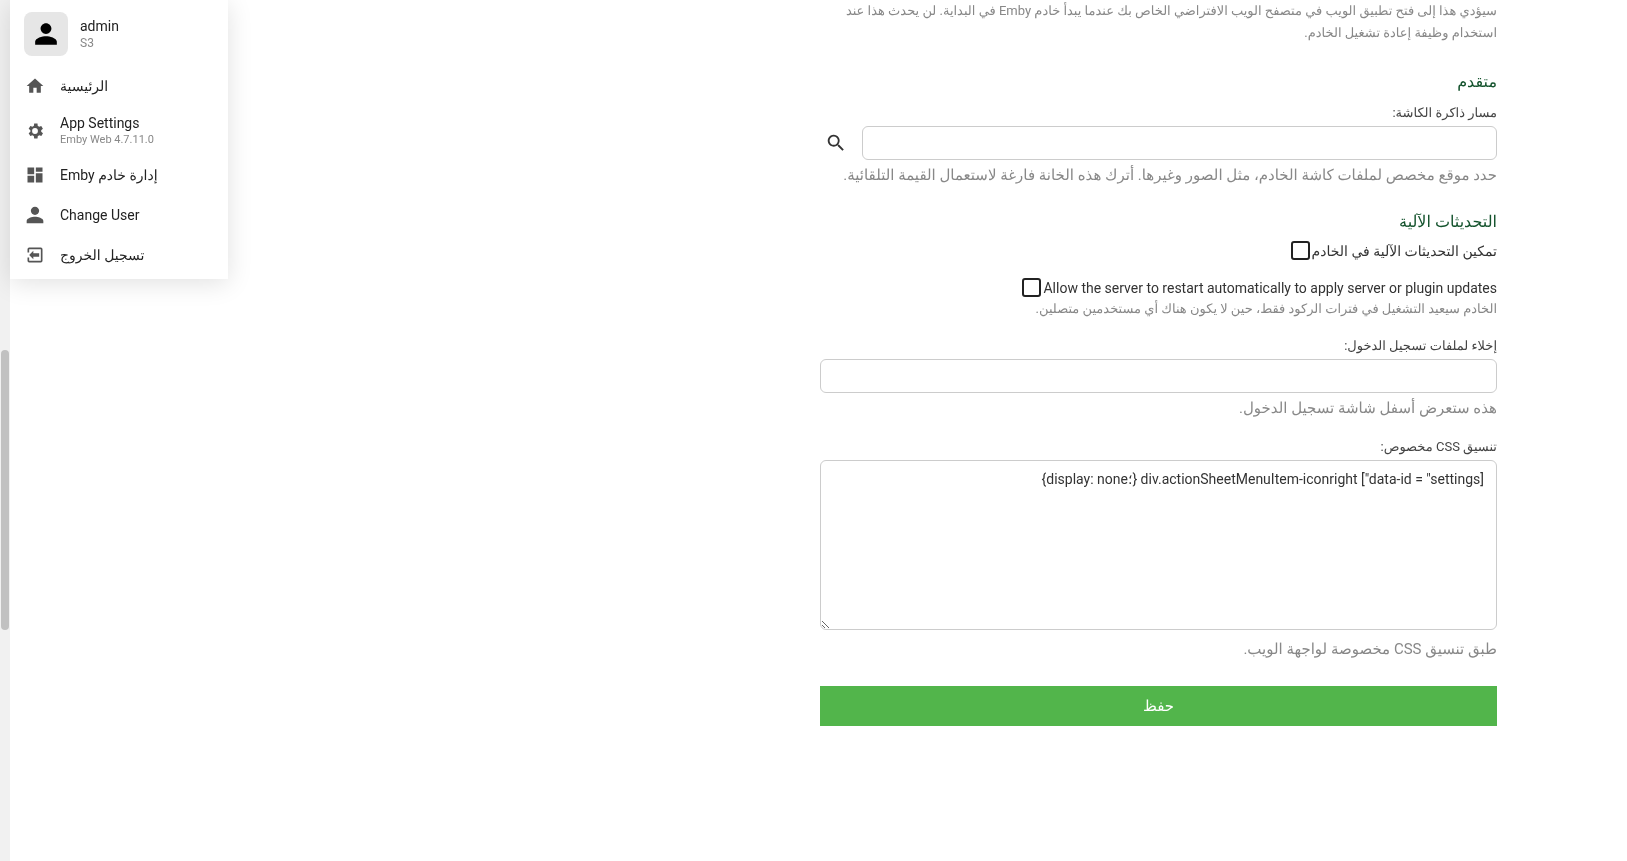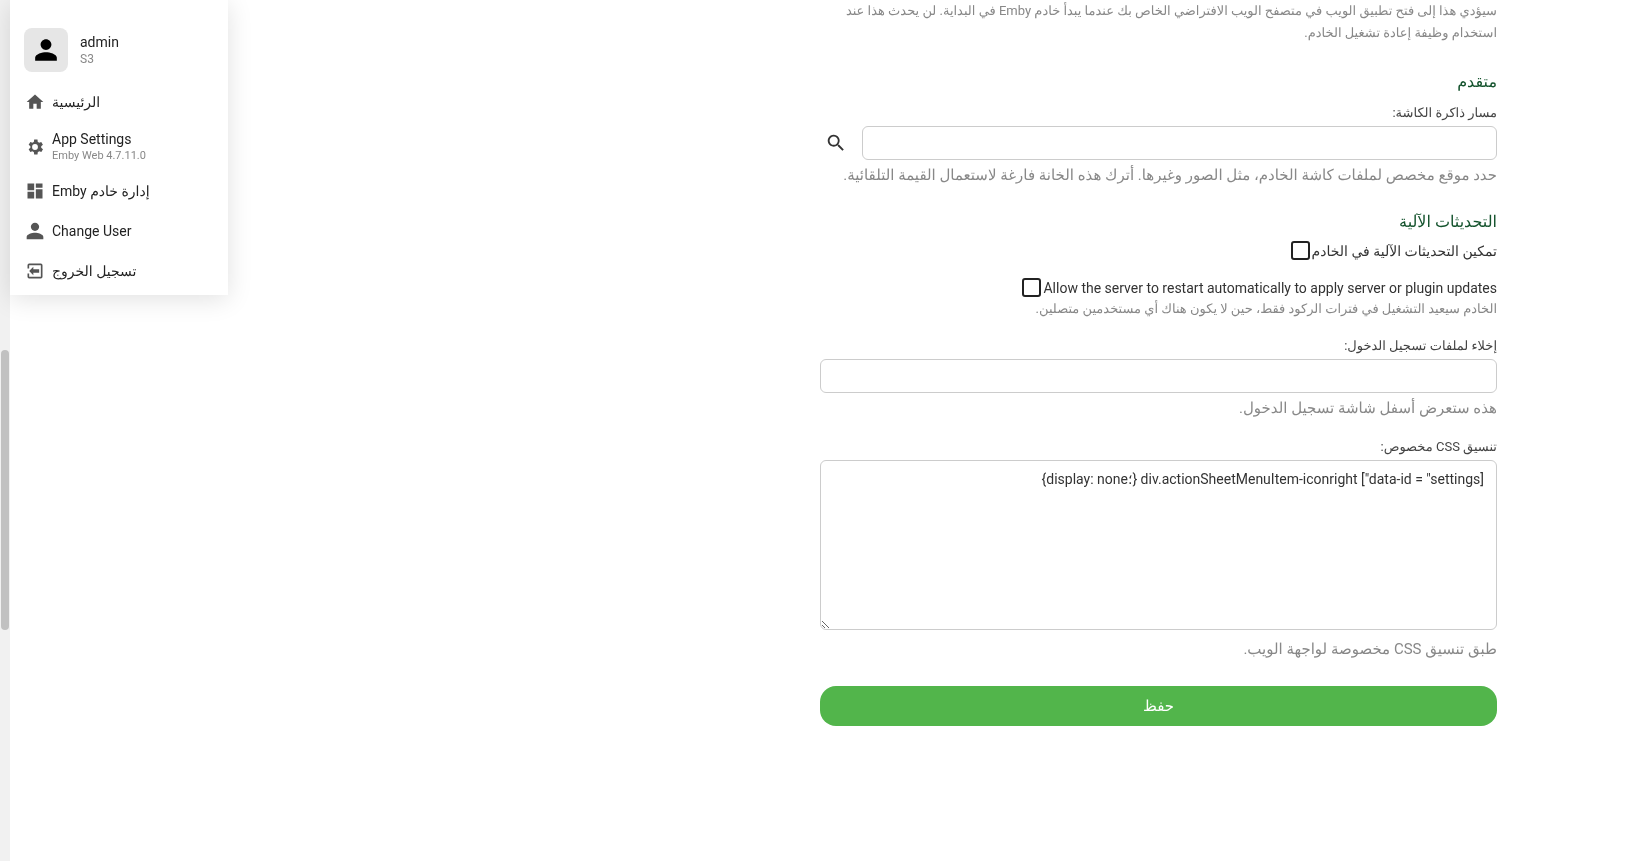--- a/index.html
+++ b/index.html
@@ -40,21 +40,21 @@
   
   .user-menu {
     position: fixed;
     left: 10px;
     top: 0;
     width: 218px;
     background: #fff;
     border-radius: 0;
     box-shadow: 0 4px 24px rgba(0,0,0,0.12);
     z-index: 10;
-    padding: 22px 0 4px 0;
+    padding: 6px 0 4px 0;
     direction: rtl;
   }
   .user-header {
     display: flex;
     align-items: center;
     justify-content: flex-start;
     padding: 6px 14px 10px 14px;
     gap: 12px;
   }
   .user-avatar {
@@ -77,21 +77,21 @@
   }
   .user-name { font-size: 14px; color: #222; }
   .user-sub  { font-size: 12px; color: #888; margin-top: 2px; }
 
   .menu-item {
     display: flex;
     align-items: center;
     justify-content: flex-start;
     padding: 9px 14px;
     cursor: pointer;
-    gap: 6px;
+    gap: 14px;
   }
   .menu-icon {
     width: 22px;
     height: 22px;
     display: flex;
     align-items: center;
     justify-content: center;
     color: #555;
     flex-shrink: 0;
     order: 2;
@@ -207,21 +207,21 @@
     color: #333;
   }
 
   .save-btn {
     width: 100%;
     height: 40px;
     background: #52b54b;
     color: #fff;
     font-size: 15px;
     border: none;
-    border-radius: 16px;
+    border-radius: 0;
     cursor: pointer;
     margin-top: 28px;
   }
 </style>
 </head>
 <body>
 
 <div class="page">
 
   <div class="scrollbar-track">

